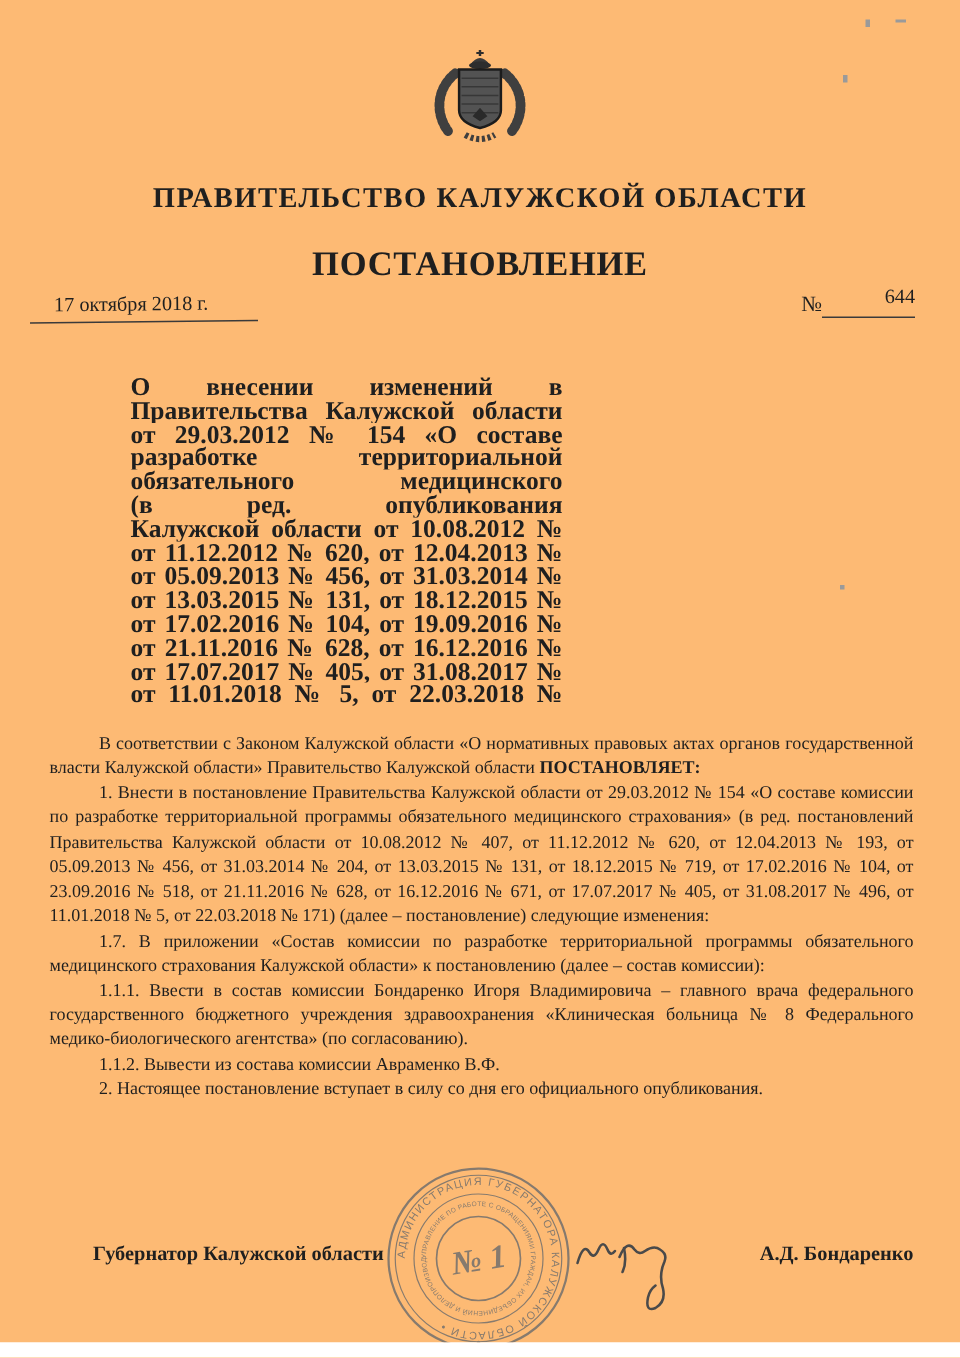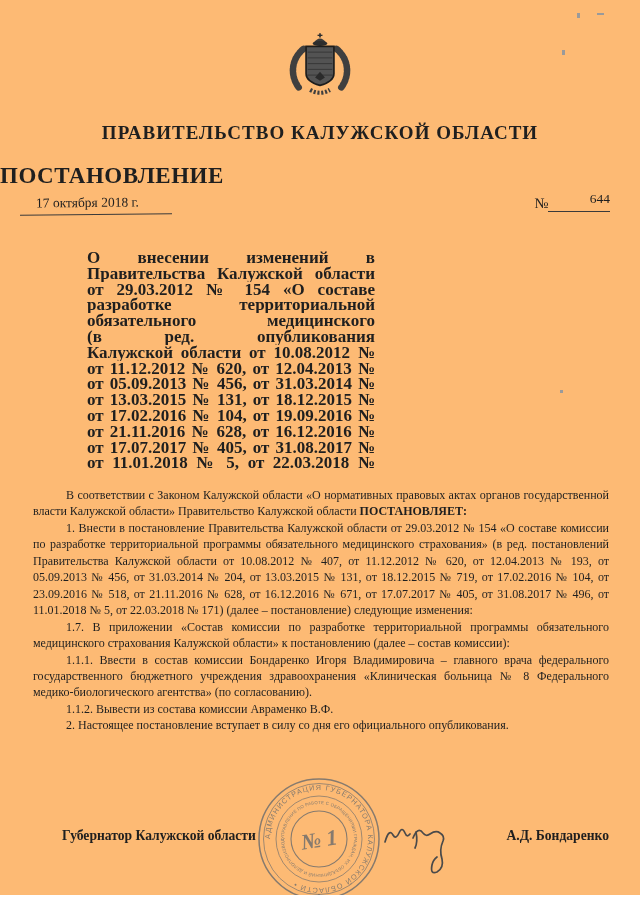--- a/index.html
+++ b/index.html
@@ -14,21 +14,21 @@
   .abs{position:absolute;}
   
   .speck{position:absolute;background:#9a9a9a;}
   
   .coat{left:279px;top:32px;}
   .org-name{
     left:0;top:122px;width:640px;text-align:center;
     font-weight:bold;font-size:19px;letter-spacing:1px;white-space:nowrap;
   }
   .doc-type{
-    left:0;top:163px;width:640px;
+    left:0;top:163px;width:640px;text-align:center;
     font-weight:bold;font-size:23px;letter-spacing:0.5px;white-space:nowrap;
   }
   .date-field{left:36px;top:195px;font-size:13.5px;white-space:nowrap;transform:rotate(-0.6deg);}
   .date-underline{left:20px;top:214px;width:152px;height:0;border-top:1.4px solid #3a3a3a;transform:rotate(-0.6deg);}
   .numbox{right:30px;top:192px;font-size:14.5px;white-space:nowrap;}
   .numline{
     display:inline-block;width:62px;height:19px;
     border-bottom:1.4px solid #3a3a3a;text-align:right;vertical-align:bottom;
   }
   .numval{position:relative;top:-2px;font-size:13.5px;}

